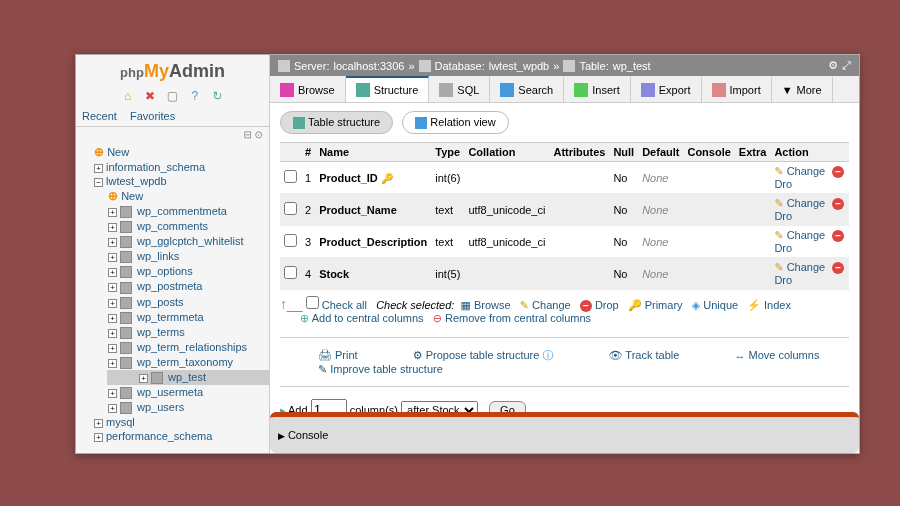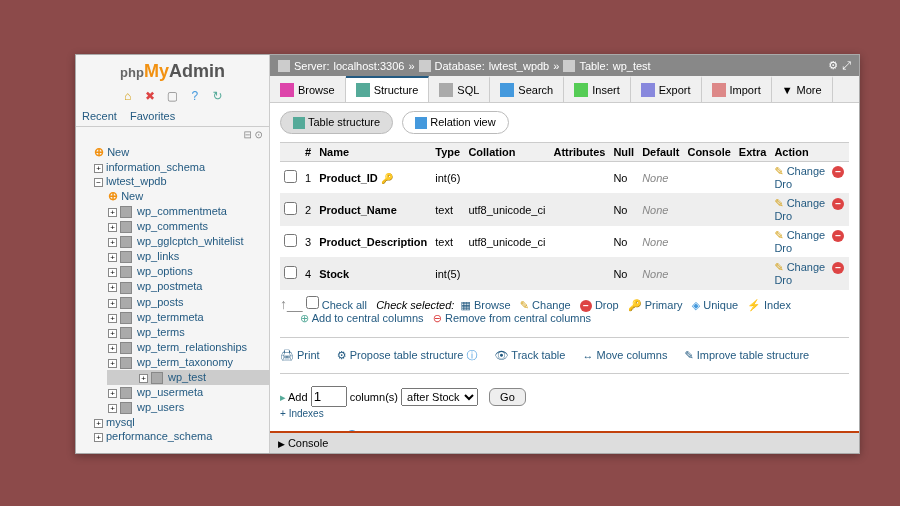--- a/index.html
+++ b/index.html
@@ -58,30 +58,30 @@
 .key-icon { color:#d4a017; font-size:10px; }
 .italic { font-style:italic; color:#888; }
 .action-link { color:#235a81; cursor:pointer; margin-right:4px; }
 .icon-pencil { color:#d4a017; }
 .icon-minus { display:inline-block; width:12px; height:12px; border-radius:50%; background:#d44; color:#fff; font-size:10px; line-height:12px; text-align:center; font-weight:bold; }
 
 .bulkrow { padding:6px 0; font-size:11px; }
 .bulkrow .arrow { font-size:14px; color:#888; }
 .hr { border-top:1px solid #ccc; margin:6px 0; }
 .toolrow { padding:4px 0; font-size:11px; }
-.toolrow .tool { margin-right:14px; cursor:pointer; }
+.toolrow .tool { margin-right:14px; cursor:pointer;margin-left:38px; }
 .addrow { padding:6px 0; font-size:11px; }
 .addrow input[type=text] { width:36px; padding:1px; }
 .addrow select { font-size:11px; padding:1px; }
 .gobtn { padding:2px 10px; border:1px solid #888; background:#eee; border-radius:6px; cursor:pointer; font-size:11px; margin-left:8px; }
 .link { color:#235a81; cursor:pointer; }
 .fieldset { border:1px solid #bbb; margin-top:12px; padding:14px 12px 10px; position:relative; }
 .legend { position:absolute; top:-9px; left:10px; background:#fff; padding:0 6px; font-size:11px; }
 .legend .info { display:inline-block; width:12px; height:12px; border-radius:50%; background:#49d; color:#fff; font-size:9px; line-height:12px; text-align:center; margin-left:3px; }
-.console { position:absolute; bottom:0; left:194px; right:0; background:#ddd; font-size:11px; padding:4px 8px; border-top:2px solid #c2410c; }
+.console { position:absolute; bottom:0; left:194px; right:0; background:#ddd; font-size:11px; padding:12px 8px; border-top:5px solid #c2410c;border-radius:6px; }
 .tri { font-size:9px; margin-right:3px; }
 </style>
 </head>
 <body>
 
 <div class="app">
 
   <div class="sidebar">
     <div class="logo">
       <span class="php">php</span><span class="my">My</span><span class="admin">Admin</span>

